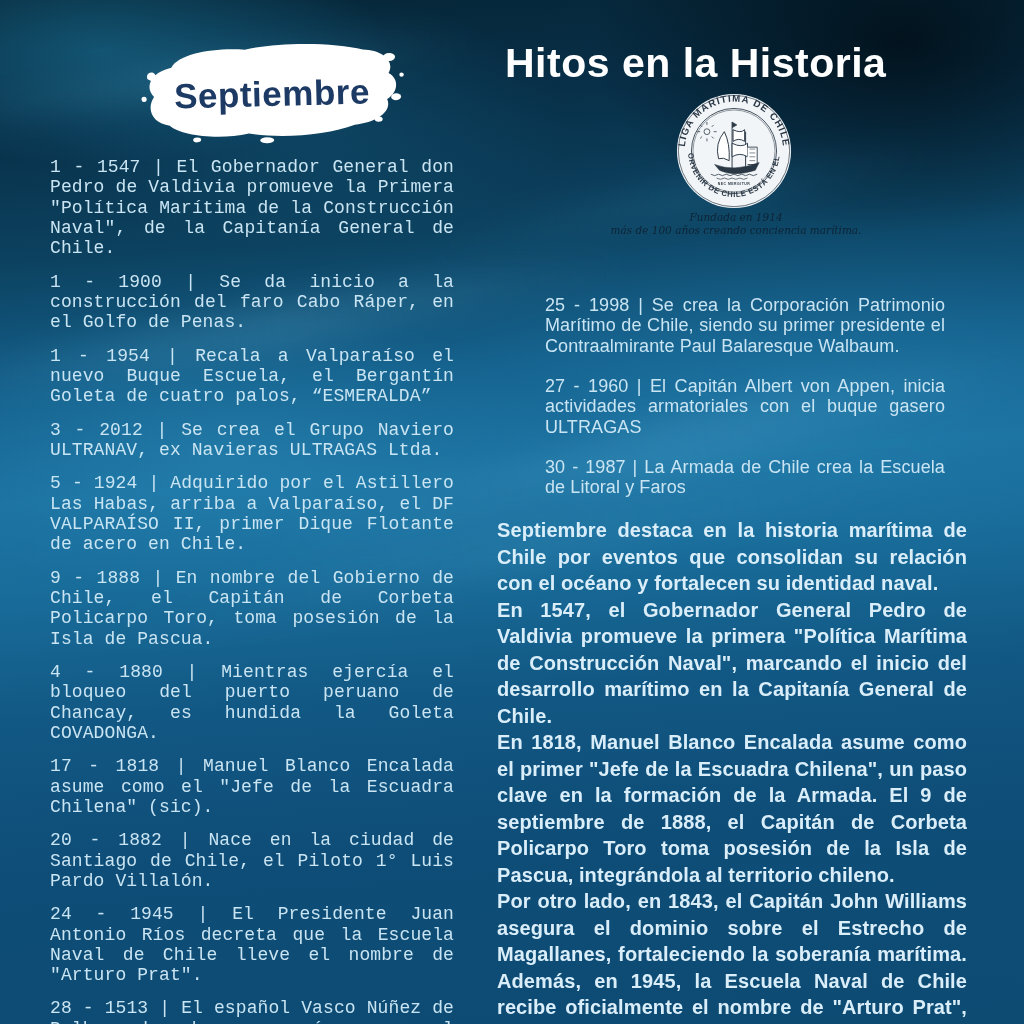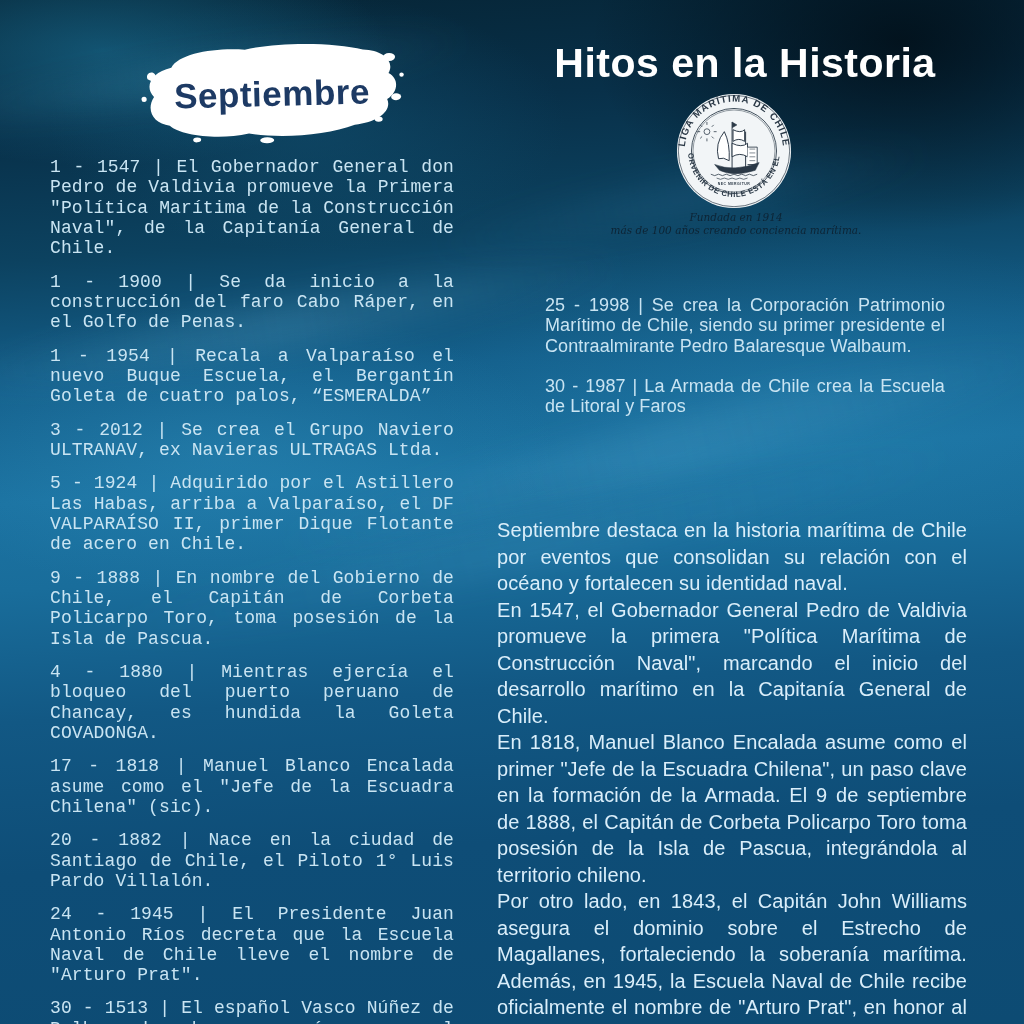--- a/index.html
+++ b/index.html
@@ -30,21 +30,21 @@
   .month-badge{position:absolute;left:138px;top:38px;width:268px;height:112px;transform:rotate(-1.5deg);}
   .month-badge svg{position:absolute;left:0;top:0;}
   .month-label{
     position:absolute;left:0;top:0;width:100%;height:100%;
     display:flex;align-items:center;justify-content:center;
     font-size:35px;font-weight:bold;letter-spacing:0.5px;color:#1d3a64;
   }
 
   
   .page-title{
-    position:absolute;left:505px;top:40px;width:480px;text-align:center;
+    position:absolute;left:505px;top:40px;width:480px;
     font-size:41px;font-weight:bold;color:#ffffff;letter-spacing:0.5px;
   }
 
   
   .seal{position:absolute;left:676px;top:93px;width:116px;height:116px;}
   .seal-captions{position:absolute;left:586px;top:211px;width:300px;text-align:center;
     font-family:"DejaVu Serif",serif;font-style:italic;color:#0d2435;}
   .seal-founded{font-size:10.5px;line-height:13px;text-align:center;}
   .seal-tagline{font-size:10.5px;line-height:13px;}
 
@@ -52,21 +52,21 @@
   .events-left{position:absolute;left:50px;top:157px;width:404px;font-family:Liberation Mono, monospace;}
   .events-right{position:absolute;left:545px;top:295px;width:400px;}
   .event{
     margin:0 0 13px 0;text-align:justify;color:#c9e4f2;
     font-size:18px;line-height:1.13;letter-spacing:0.1px;
   }
   .events-right .event{margin-bottom:20px;}
 
   
   .summary{position:absolute;left:497px;top:517px;width:470px;color:#daeefa;}
-  .summary p{margin:0;text-align:justify;font-size:20px;line-height:26.5px;letter-spacing:0.1px;}
+  .summary p{margin:0;text-align:justify;font-size:20px;line-height:26.5px;letter-spacing:0.1px;font-weight:bold;}
 </style>
 </head>
 <body>
 
 <div class="poster">
   <div class="streak s4"></div>
   <div class="streak s5"></div>
   <div class="streak s1"></div>
   <div class="streak s2"></div>
   <div class="streak s3"></div>
@@ -151,27 +151,28 @@
 
       <p class="event"><span>4 - 1880</span><span> | </span><span>Mientras ejercía el bloqueo del puerto peruano de Chancay, es hundida la Goleta COVADONGA.</span></p>
 
       <p class="event"><span>17 - 1818</span><span> | </span><span>Manuel Blanco Encalada asume como el "Jefe de la Escuadra Chilena" (sic).</span></p>
 
       <p class="event"><span>20 - 1882</span><span> | </span><span>Nace en la ciudad de Santiago de Chile, el Piloto 1° Luis Pardo Villalón.</span></p>
 
 
       <p class="event"><span>24 - 1945</span><span> | </span><span>El Presidente Juan Antonio Ríos decreta que la Escuela Naval de Chile lleve el nombre de "Arturo Prat".</span></p>
 
-      <p class="event"><span>30 - 1513</span><span> | </span><span>El español Vasco Núñez de Balboa descubre un océano que al navegar sus quietas aguas, que años después Hernando de Magallanes bautizaría con el nombre de Pacífico.</span></p>
+      <p class="event"><span>28 - 1513</span><span> | </span><span>El español Vasco Núñez de Balboa descubre un océano que al navegar sus quietas aguas, que años después Hernando de Magallanes bautizaría con el nombre de Pacífico.</span></p>
     </div>
 
   <div class="events-right">
 
-      <p class="event"><span>25 - 1998</span><span> | </span><span>Se crea la Corporación Patrimonio Marítimo de Chile, siendo su primer presidente el Contraalmirante Pedro Balaresque Walbaum.</span></p>
+      <p class="event"><span>25 - 1998</span><span> | </span><span>Se crea la Corporación Patrimonio Marítimo de Chile, siendo su primer presidente el Contraalmirante Paul Balaresque Walbaum.</span></p>
 
+      <p class="event"><span>27 - 1960</span><span> | </span><span>El Capitán Albert von Appen, inicia actividades armatoriales con el buque gasero ULTRAGAS</span></p>
 
       <p class="event"><span>30 - 1987</span><span> | </span><span>La Armada de Chile crea la Escuela de Litoral y Faros</span></p>
     </div>
 
   <div class="summary">
 
       <p>Septiembre destaca en la historia marítima de Chile por eventos que consolidan su relación con el océano y fortalecen su identidad naval.</p>
 
       <p>En 1547, el Gobernador General Pedro de Valdivia promueve la primera "Política Marítima de Construcción Naval", marcando el inicio del desarrollo marítimo en la Capitanía General de Chile.</p>
 

